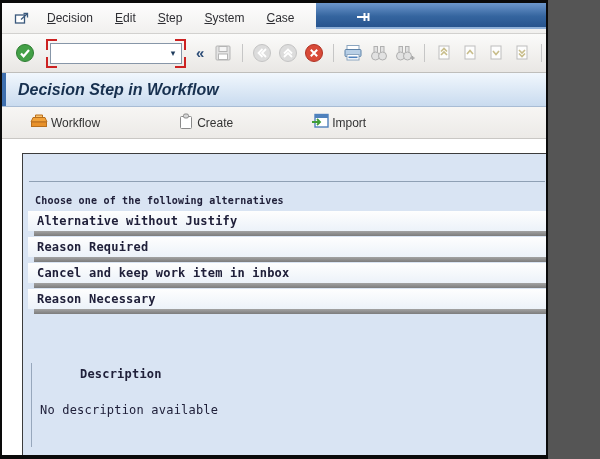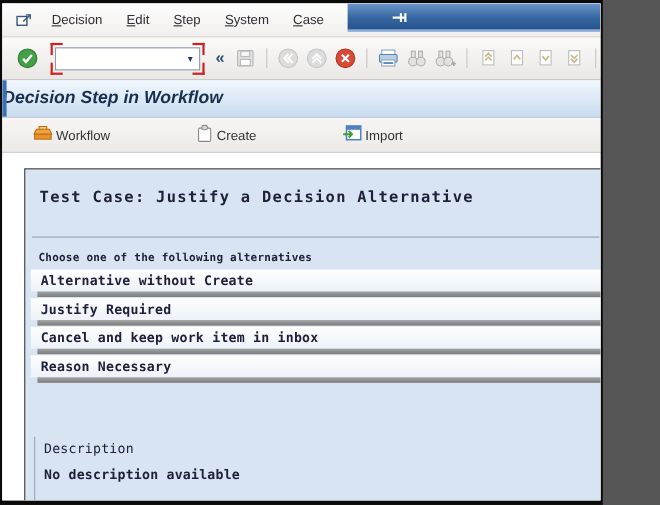--- a/index.html
+++ b/index.html
@@ -37,21 +37,21 @@
            border:1px solid #8796a8;box-sizing:border-box;}
   .cmd-input{flex:1;border:0;outline:none;height:15px;font-size:12px;padding:0 2px;min-width:0;
              font-family:"Liberation Sans",sans-serif;}
   .cmd-drop{width:16px;height:100%;display:flex;align-items:center;justify-content:center;
             font-size:9px;color:#1f3b5c;cursor:default;}
   .collapse{font-size:15px;font-weight:bold;color:#2d4d77;margin:0 4px 2px 6px;flex:0 0 auto;}
 
   
   .title-bar{position:relative;height:33px;flex:0 0 33px;display:flex;align-items:center;
              background:linear-gradient(#f1f7fd,#c9dbef);border-bottom:1px solid #a8bcd4;
-             }
+             padding-left:16px;}
   .title-bar::before{content:"";position:absolute;left:0;top:0;bottom:0;width:4px;background:#3e6fae;}
   .title-text{font-size:16px;font-weight:bold;font-style:italic;color:#17304f;}
 
   
   .app-toolbar{height:31px;flex:0 0 31px;display:flex;align-items:center;
                background:linear-gradient(#f7f6f4,#eceae7);border-bottom:1px solid #c9c7c4;
                padding-left:22px;gap:44px;}
   .app-btn{display:flex;align-items:center;gap:3px;font-size:12px;color:#333;
            padding:3px 6px;margin-right:22px;cursor:default;}
 
@@ -62,22 +62,22 @@
          font-family:"DejaVu Sans Mono","Liberation Mono",monospace;color:#20203a;}
   .frame-heading{margin:18px 0 0 13px;font-size:14px;font-weight:bold;letter-spacing:1.2px;}
   .content-hr{height:1px;background:#8fa0b4;border:0;margin:27px 2px 0 6px;}
   .frame-prompt{margin:13px 0 5px 12px;font-size:10px;font-weight:bold;letter-spacing:.2px;}
   .alt-list{margin-left:5px;}
   .alt-row{margin-bottom:1px;}
   .alt-face{background:linear-gradient(#fefefe,#ecf2f9);padding:3px 0 3px 9px;
             font-size:12px;font-weight:bold;letter-spacing:.2px;cursor:pointer;}
   .alt-shadow{height:5px;margin-left:6px;background:linear-gradient(#a3a3a3,#7c7c7c);}
   .description{margin:49px 0 0 8px;border-left:1px solid #97a7bc;padding:4px 0 30px 8px;}
-  .desc-label{font-size:12px;font-weight:normal;letter-spacing:.2px;}
-  .desc-text{font-size:12px;margin-top:9px;letter-spacing:.2px;font-weight:bold;}
+  .desc-label{font-size:12px;font-weight:bold;letter-spacing:.2px;margin-left:40px;}
+  .desc-text{font-size:12px;margin-top:22px;letter-spacing:.2px;}
 </style>
 </head>
 <body>
 
 <div class="screen">
   <div class="window">
 
     <div class="menu-bar">
       <span class="sysmenu">
         <svg width="16" height="15" viewBox="0 0 16 15">
@@ -255,31 +255,30 @@
             <rect x="4" y="1.5" width="13" height="3.5" fill="#4f81bd"></rect>
             <path d="M1 9h7M6 6l3 3-3 3" stroke="#3f9c35" stroke-width="1.8" fill="none"></path>
           </svg>
         </span>
         <span>Import</span>
       </span>
     </div>
 
     <div class="content">
       <div class="frame">
-        <div class="frame-heading">Test Case: Justify a Decision Alternative</div>
         <div class="content-hr"></div>
         <div class="frame-prompt">Choose one of the following alternatives</div>
 
         <div class="alt-list">
           <div class="alt-row">
-            <div class="alt-face">Alternative without Create</div>
-            <div class="alt-shadow"></div>
-          </div>
-          <div class="alt-row">
-            <div class="alt-face">Justify Required</div>
+            <div class="alt-face">Alternative without Justify</div>
+            <div class="alt-shadow"></div>
+          </div>
+          <div class="alt-row">
+            <div class="alt-face">Reason Required</div>
             <div class="alt-shadow"></div>
           </div>
           <div class="alt-row">
             <div class="alt-face">Cancel and keep work item in inbox</div>
             <div class="alt-shadow"></div>
           </div>
           <div class="alt-row">
             <div class="alt-face">Reason Necessary</div>
             <div class="alt-shadow"></div>
           </div>

